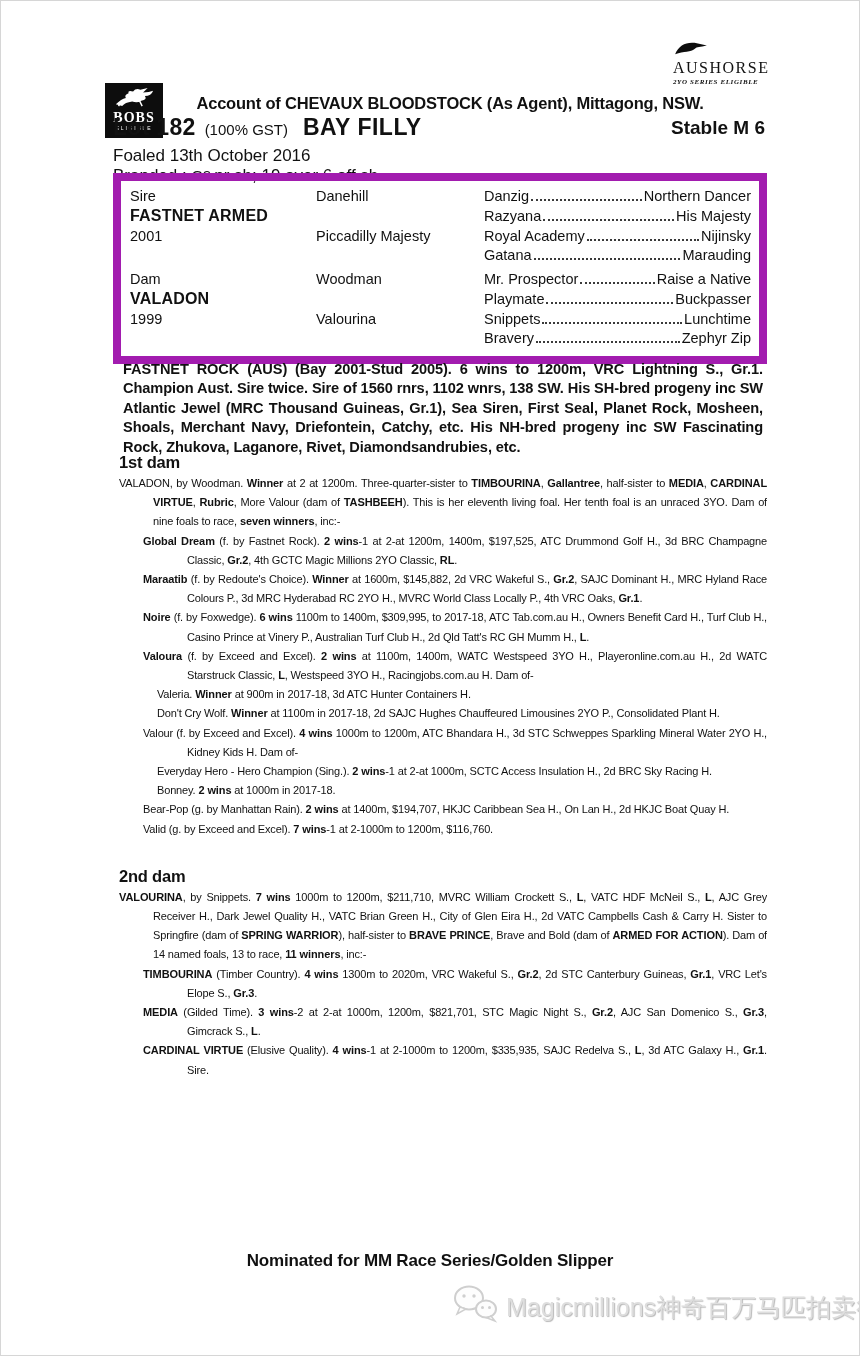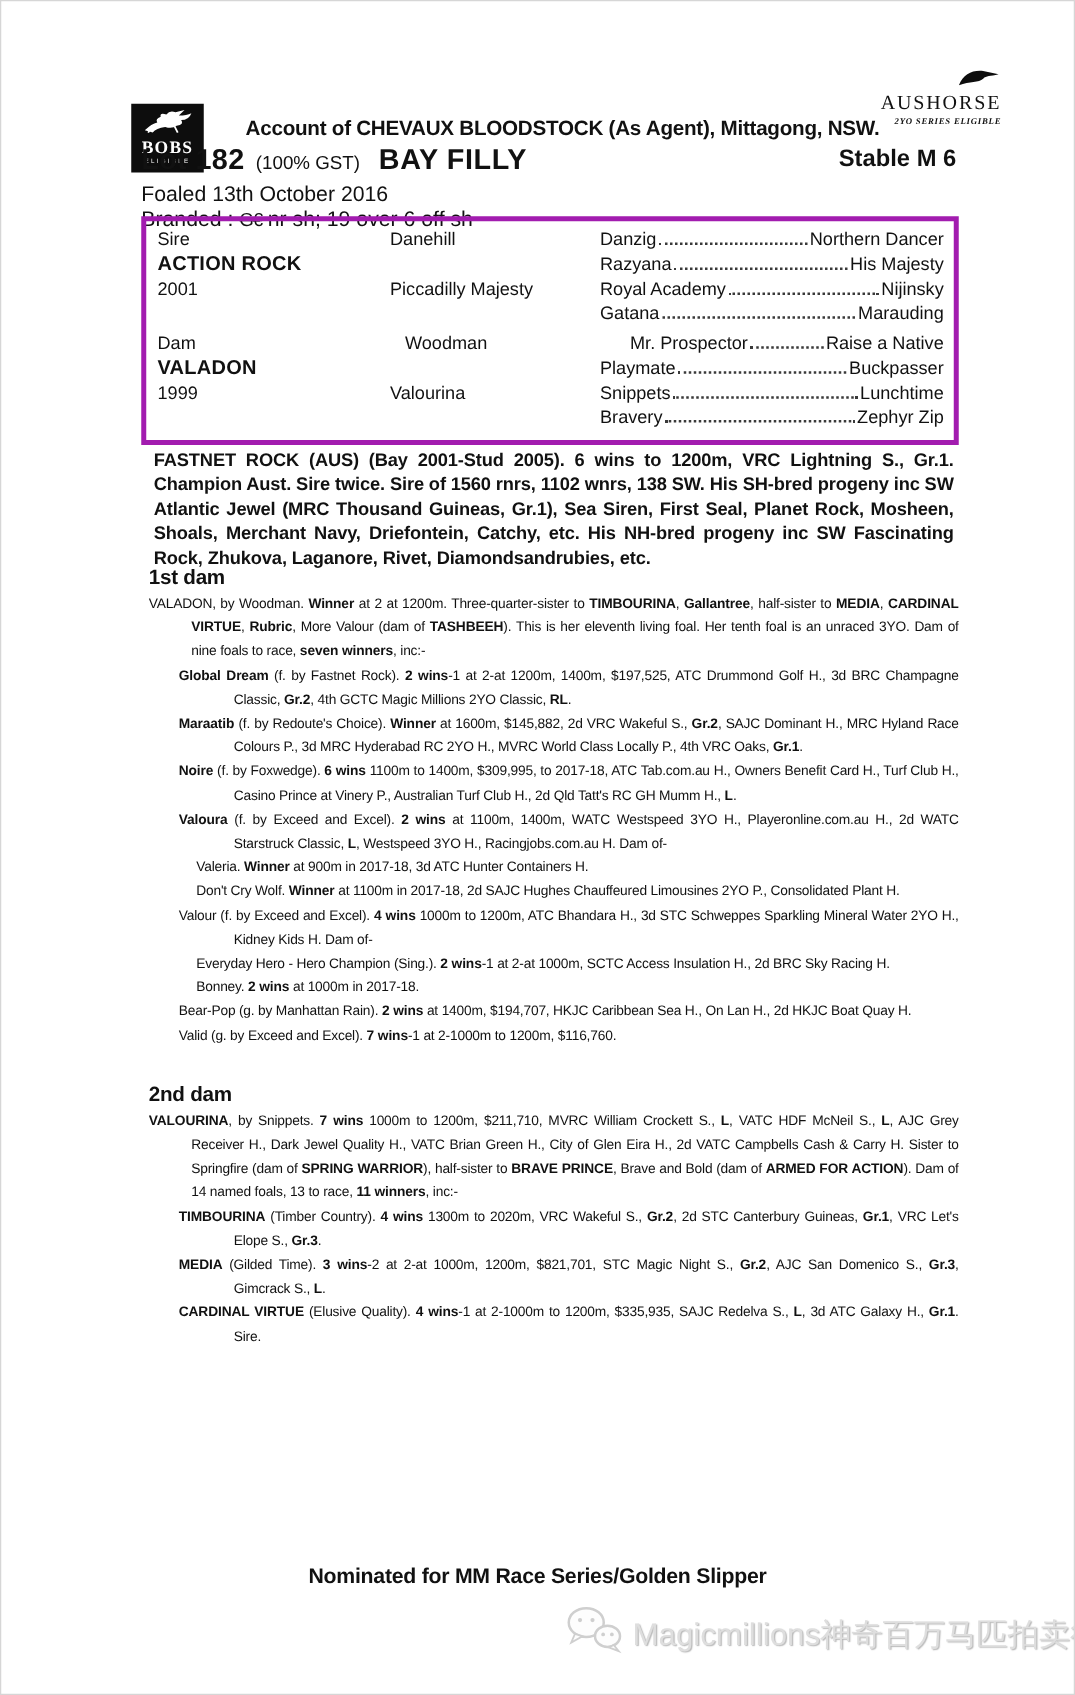--- a/index.html
+++ b/index.html
@@ -12,37 +12,37 @@
   .bobs-box{
     position:absolute;left:104px;top:82px;width:58px;height:55px;background:#0d0d0d;
     color:#fff;display:flex;flex-direction:column;align-items:center;padding-top:4px;box-sizing:border-box;
   }
   .bobs-name{font-family:"Liberation Serif",serif;font-weight:bold;font-size:14px;letter-spacing:1px;line-height:13px;}
   .bobs-sub{font-size:5px;letter-spacing:1.8px;margin-top:1px;}
   .account{
     position:absolute;left:165px;right:125px;top:93px;text-align:center;
     font-weight:700;font-size:16.5px;letter-spacing:-0.2px;
   }
-  .aushorse{position:absolute;right:58px;top:54px;width:128px;text-align:right;line-height:1;}
+  .aushorse{position:absolute;right:58px;top:40px;width:128px;text-align:left;line-height:1;}
   .aus-name{font-family:"Liberation Serif",serif;font-size:16px;letter-spacing:1.5px;margin-top:1px;}
   .aus-sub{font-family:"Liberation Serif",serif;font-style:italic;font-weight:bold;font-size:7px;letter-spacing:0.6px;margin-top:3px;}
   .lot-row{position:absolute;left:112px;right:94px;top:113px;height:28px;}
   .lot{font-size:23px;font-weight:800;letter-spacing:0.3px;}
   .gst{font-size:15px;margin-left:9px;}
   .sex{position:absolute;left:190px;width:330px;top:0;text-align:left;font-size:23px;font-weight:800;letter-spacing:0.5px;}
   .stable{position:absolute;right:0;top:3px;font-size:19px;font-weight:800;}
   .sub-row{position:absolute;left:112px;right:92px;top:145px;font-size:17px;display:flex;justify-content:space-between;flex-direction:column;}
   .brand-mark{text-decoration:line-through;letter-spacing:-1px;font-size:15px;}
   
   .pedigree{
     position:absolute;left:112px;right:92px;top:172px;
-    border:4px solid #a21caf;padding:6px 8px 8px 9px;font-size:14.5px;
+    border:8px solid #a21caf;padding:6px 8px 8px 9px;font-size:14.5px;
   }
   .ped-row{display:grid;grid-template-columns:186px 168px 1fr;line-height:19.3px;align-items:baseline;}
-  .ped-row.gap{margin-top:5px;gap:12px;}
+  .ped-row.gap{margin-top:5px;}
   .c1.hb{font-weight:800;font-size:16px;letter-spacing:0.2px;}
   .c3{display:flex;align-items:baseline;min-width:0;}
   .pn,.pa{white-space:nowrap;}
   .dots{flex:1;border-bottom:2px dotted #3a3a3a;margin:0 2px 3px 2px;min-width:8px;}
   
   .sire-note{
     position:absolute;left:122px;right:96px;top:344px;
     font-weight:700;font-size:14.6px;line-height:19.6px;text-align:justify;letter-spacing:-0.1px;
   }
   
@@ -105,21 +105,21 @@
       <div class="ped-row">
         <span class="c1">Sire</span>
         <span class="c2">Danehill</span>
         <span class="c3">
           <span class="pn">Danzig</span>
           <span class="dots"></span>
           <span class="pa">Northern Dancer</span>
         </span>
       </div>
       <div class="ped-row">
-        <span class="c1 hb">ACTION ROCK</span>
+        <span class="c1 hb">FASTNET ARMED</span>
         <span class="c2"></span>
         <span class="c3">
           <span class="pn">Razyana</span>
           <span class="dots"></span>
           <span class="pa">His Majesty</span>
         </span>
       </div>
       <div class="ped-row">
         <span class="c1">2001</span>
         <span class="c2">Piccadilly Majesty</span>

